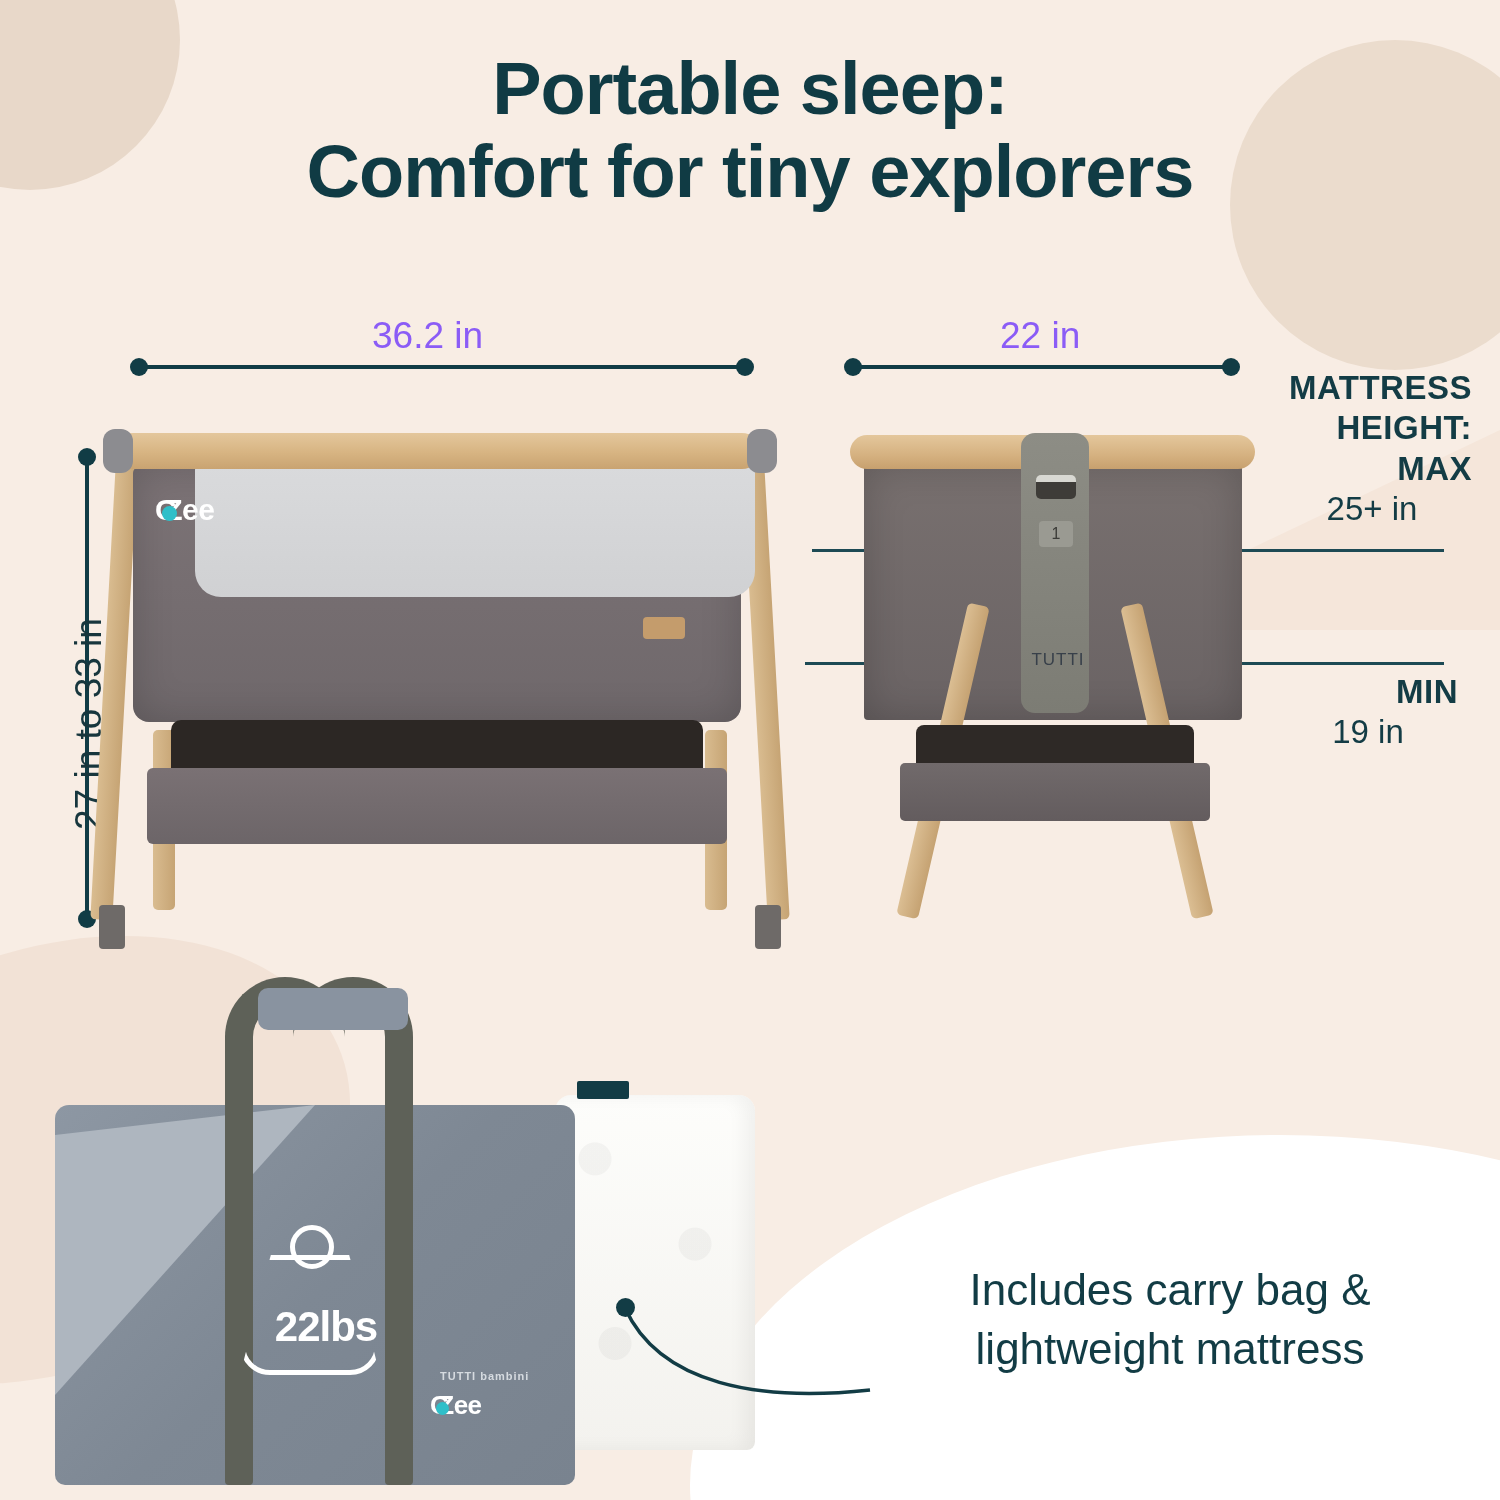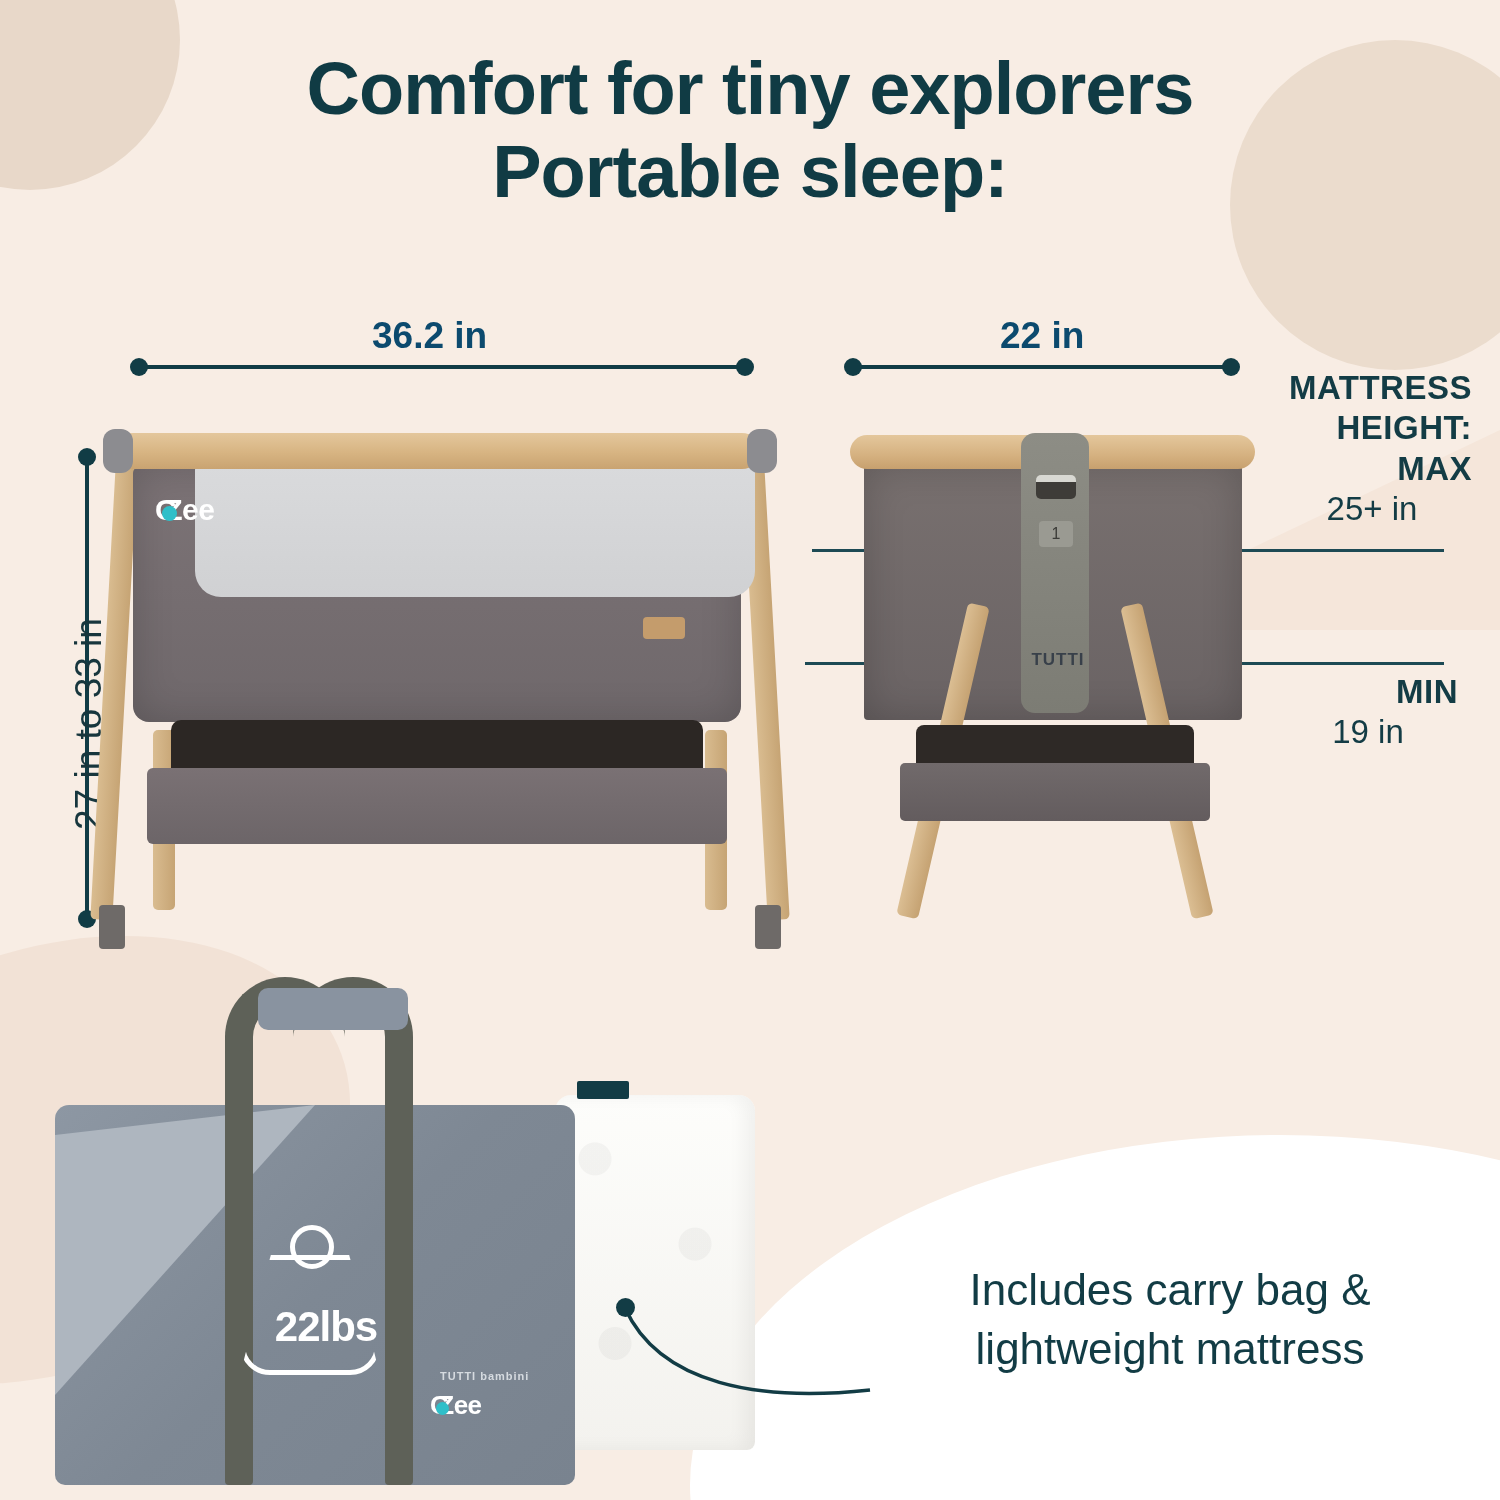--- a/index.html
+++ b/index.html
@@ -63,22 +63,22 @@
   .dim-v { position:absolute; width:4px; background:#113C45; }
   .dim-v::before, .dim-v::after {
     content:""; position:absolute; left:50%;
     width:18px; height:18px; border-radius:50%;
     background:#113C45; transform:translateX(-50%);
   }
   .dim-v::before { top:-4px; }
   .dim-v::after  { bottom:-4px; }
 
   .dim-label {
-    position:absolute; color:#0c4a6e;
-    font-size:37px; font-weight:bold;
+    position:absolute; color:#8b5cf6;
+    font-size:37px; font-weight:normal;
     white-space:nowrap;
   }
   .dim-label-v {
     position:absolute; color:#17363D;
     font-size:37px; white-space:nowrap;
     transform-origin:0 0; transform:rotate(-90deg);
   }
 
   
   .guide-line {
@@ -181,21 +181,21 @@
   }
   .s-mech-num {
     position:absolute; left:199px; top:96px; width:34px; height:26px;
     background:#9A9A92; color:#3C3C38;
     font-size:16px; text-align:center; line-height:26px;
     border-radius:4px;
   }
   .s-mech-logo {
     position:absolute; left:178px; top:225px; width:80px;
     font-size:17px; color:#38404A; text-align:center;
-    font-weight:bold; letter-spacing:1px;
+    font-weight:normal; letter-spacing:1px;
   }
   .s-leg {
     position:absolute; width:22px;
     background:linear-gradient(90deg,#DBBE93,#C5A272);
     border-radius:5px;
   }
   .s-leg-l { left:128px; top:180px; height:320px; transform:rotate(13deg); transform-origin:top center;}
   .s-leg-r { right:128px;top:180px; height:320px; transform:rotate(-13deg); transform-origin:top center;}
   .s-basket {
     position:absolute; left:60px; top:300px; width:310px; height:100px;
@@ -306,22 +306,22 @@
 </head>
 <body>
 
 <div class="bg-circle-tl"></div>
 <div class="bg-circle-tr"></div>
 <div class="bg-blob-bl"></div>
 <div class="bg-wedge-r"></div>
 <div class="bg-ellipse-br"></div>
 
 <div class="headline">
+  <div>Portable sleep:</div>
   <div>Comfort for tiny explorers</div>
-  <div>Portable sleep:</div>
 </div>
 
 <div class="dim-label" style="left:372px; top:315px;">36.2 in</div>
 <div class="dim-h" style="left:134px; top:365px; width:616px;"></div>
 
 <div class="dim-label" style="left:1000px; top:315px;">22 in</div>
 <div class="dim-h" style="left:848px; top:365px; width:388px;"></div>
 
 <div class="dim-v" style="left:85px; top:452px; height:472px;"></div>
 <div class="dim-label-v" style="left:68px; top:830px;">27 in to 33 in</div>

